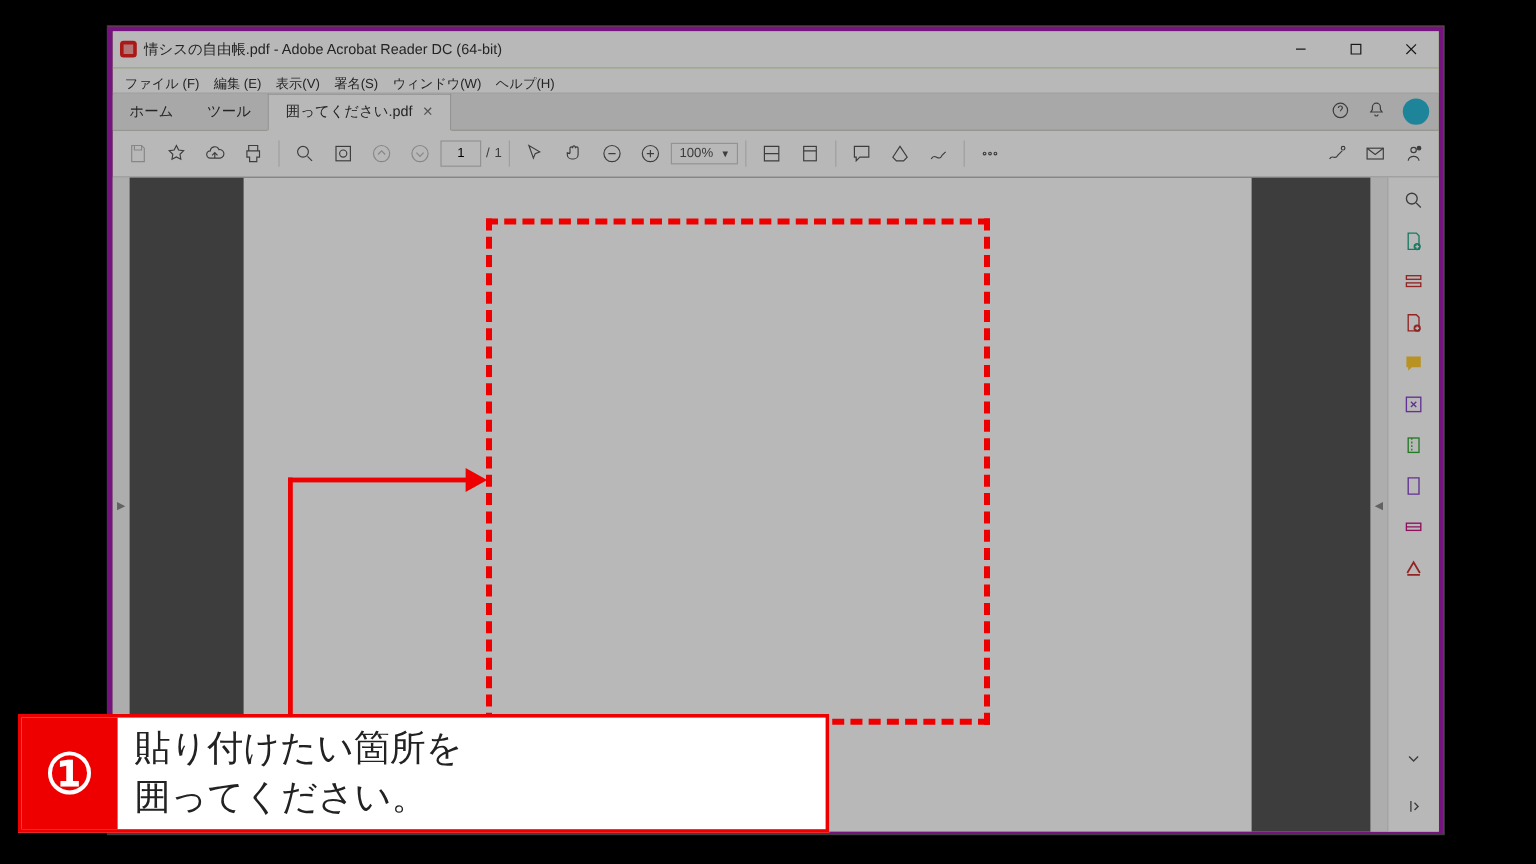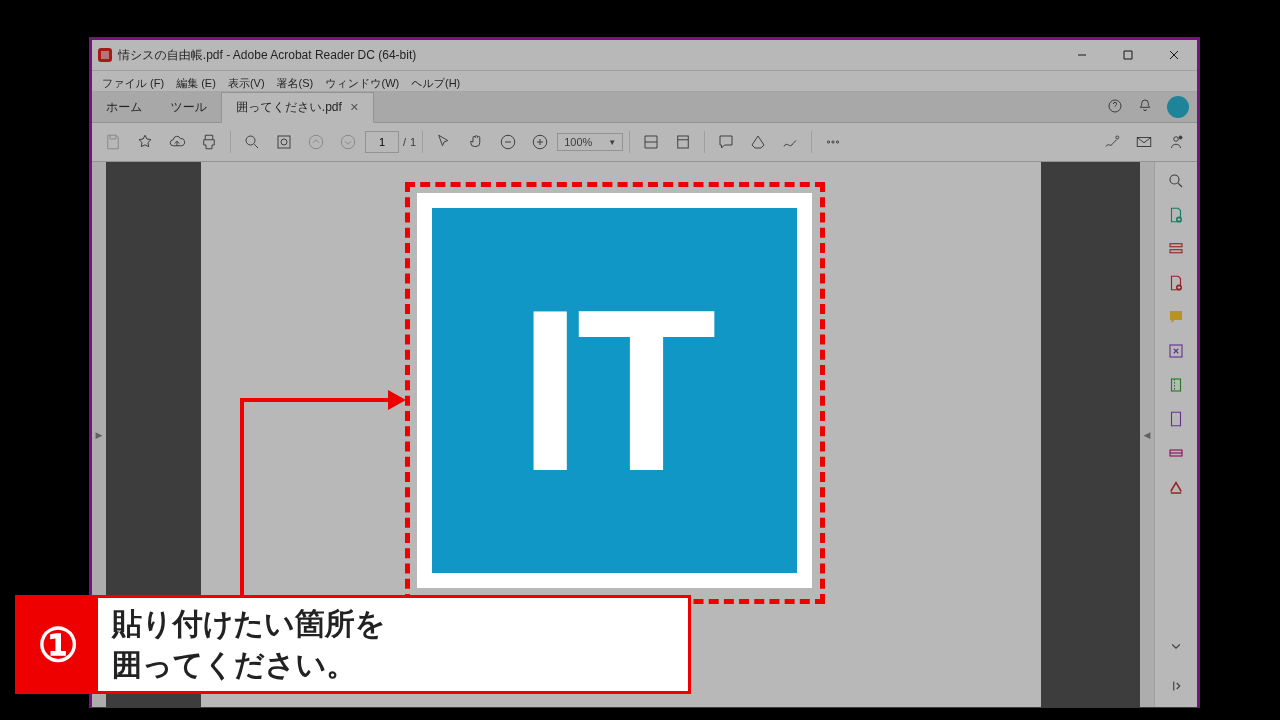--- a/index.html
+++ b/index.html
@@ -1,17 +1,17 @@
 <!DOCTYPE html>
 <html><head>
 <meta charset="utf-8">
 <style>
   html,body{margin:0;padding:0;width:1280px;height:720px;background:#000;font-family:"Meiryo","Yu Gothic","Segoe UI",sans-serif;overflow:hidden}
   .stage{position:relative;width:1280px;height:720px}
-  .window{position:absolute;left:90px;top:38px;width:1105px;height:665px;background:#84cc16;border:2px solid #a21caf;box-shadow:0 0 0 1px #555}
+  .window{position:absolute;left:90px;top:22px;width:1105px;height:665px;background:#84cc16;border:4px solid #a21caf;box-shadow:0 0 0 1px #555}
   .titlebar{height:30px;display:flex;align-items:center;background:#fff;border-bottom:1px solid #ddd;font-size:12px;color:#333}
   .titlebar .app-icon{width:14px;height:14px;margin:0 6px;background:#e22;border-radius:3px;display:flex;align-items:center;justify-content:center}
   .titlebar .app-icon svg{width:10px;height:10px}
   .titlebar .title-text{flex:0 0 auto}
   .titlebar .spacer{flex:1}
   .winctl{display:flex;height:100%}
   .winctl div{width:46px;display:flex;align-items:center;justify-content:center;color:#222}
   .winctl svg{width:10px;height:10px;stroke:#222;stroke-width:1;fill:none}
   .menubar{height:20px;background:#fff;display:flex;align-items:flex-end;font-size:11px;color:#333;padding:0 4px;border-bottom:1px solid #e5e5e5}
   .menubar span{padding:0 6px}
@@ -22,35 +22,35 @@
   .tabbar .right{position:absolute;right:8px;top:4px;display:flex;align-items:center;gap:14px}
   .tabbar .right svg{width:16px;height:16px;stroke:#555;fill:none;stroke-width:1.5}
   .avatar{width:22px;height:22px;border-radius:50%;background:#2ab8d6}
   .toolbar{height:38px;background:#fff;border-bottom:1px solid #ccc;display:flex;align-items:center;padding:0 6px;gap:2px}
   .tbtn{width:30px;height:30px;display:flex;align-items:center;justify-content:center;color:#555}
   .tbtn svg{width:18px;height:18px;stroke:#555;stroke-width:1.3;fill:none}
   .tbtn.dis svg{stroke:#bbb}
   .sep{width:1px;height:22px;background:#ddd;margin:0 4px}
   .pagebox{display:flex;align-items:center;font-size:11px;color:#555;gap:4px}
   .pagebox input{width:28px;height:18px;font-size:11px;text-align:center;border:1px solid #ccc}
-  .zoom{font-size:11px;color:#555;border:1px solid #ccc;padding:2px 6px;display:flex;align-items:center;gap:16px}
+  .zoom{font-size:11px;color:#555;border:1px solid #ccc;padding:2px 6px;display:flex;align-items:center;gap:6px}
   .content{position:relative;height:545px;background:#fff;display:flex}
   .expand-l,.expand-r{width:14px;background:#f0f0f0;display:flex;align-items:center;justify-content:center;color:#888;font-size:9px}
   .canvas{flex:1;background:#555;position:relative;overflow:hidden}
   .page{position:absolute;left:95px;top:0;width:840px;height:560px;background:#fff}
   .right-pane{width:42px;background:#fff;border-left:1px solid #ddd;display:flex;flex-direction:column;align-items:center;padding-top:8px;gap:12px}
   .right-pane .ric{width:22px;height:22px;display:flex;align-items:center;justify-content:center}
   .right-pane svg{width:18px;height:18px}
   
   .dashed{position:absolute;border:5px dashed #e00}
   .arrowline{position:absolute;background:#e00}
   .arrowhead{position:absolute;width:0;height:0}
   .callout{position:absolute;background:#fff;border:3px solid #e00;display:flex;align-items:flex-start}
   .callout .num{width:80px;align-self:stretch;background:#e00;color:#fff;display:flex;align-items:center;justify-content:center;font-size:46px;font-weight:bold}
-  .callout .txt{padding:6px 14px;font-size:30px;font-weight:bold;color:#222;line-height:1.35}
+  .callout .txt{padding:6px 14px;font-size:30px;font-weight:normal;color:#222;line-height:1.35}
   .dim{position:absolute;inset:0;background:rgba(0,0,0,.28);pointer-events:none}
   .it-logo{position:absolute;background:#1197c5;display:flex;align-items:center;justify-content:center}
   .it-logo span{color:#fff;font-weight:900;font-family:Arial,sans-serif;letter-spacing:-6px}
 </style>
 </head>
 <body>
 
 <div class="stage">
   <div class="window">
 
@@ -324,25 +324,20 @@
               <path d="M9 6v12M13 8l4 4-4 4"></path>
             </svg>
           </div>
       </div>
     </div>
 
   </div>
 
   <div class="dim"></div>
 
-  <div style="position:absolute;left:417px;top:193px;width:395px;height:395px;background:#fff">
-    <div class="it-logo" style="left:15px;top:15px;width:365px;height:365px">
-      <span style="font-size:230px">IT</span>
-    </div>
-  </div>
 
   <div class="dashed" style="left:405px;top:182px;width:410px;height:412px"></div>
 
   <div class="arrowline" style="left:240px;top:398px;width:4px;height:200px"></div>
   <div class="arrowline" style="left:240px;top:398px;width:150px;height:4px"></div>
   <div class="arrowhead" style="left:388px;top:390px;border-left:18px solid #e00;border-top:10px solid transparent;border-bottom:10px solid transparent"></div>
 
   <div class="callout" style="left:15px;top:595px;width:670px">
     <div class="num">①</div>
     <div class="txt">

